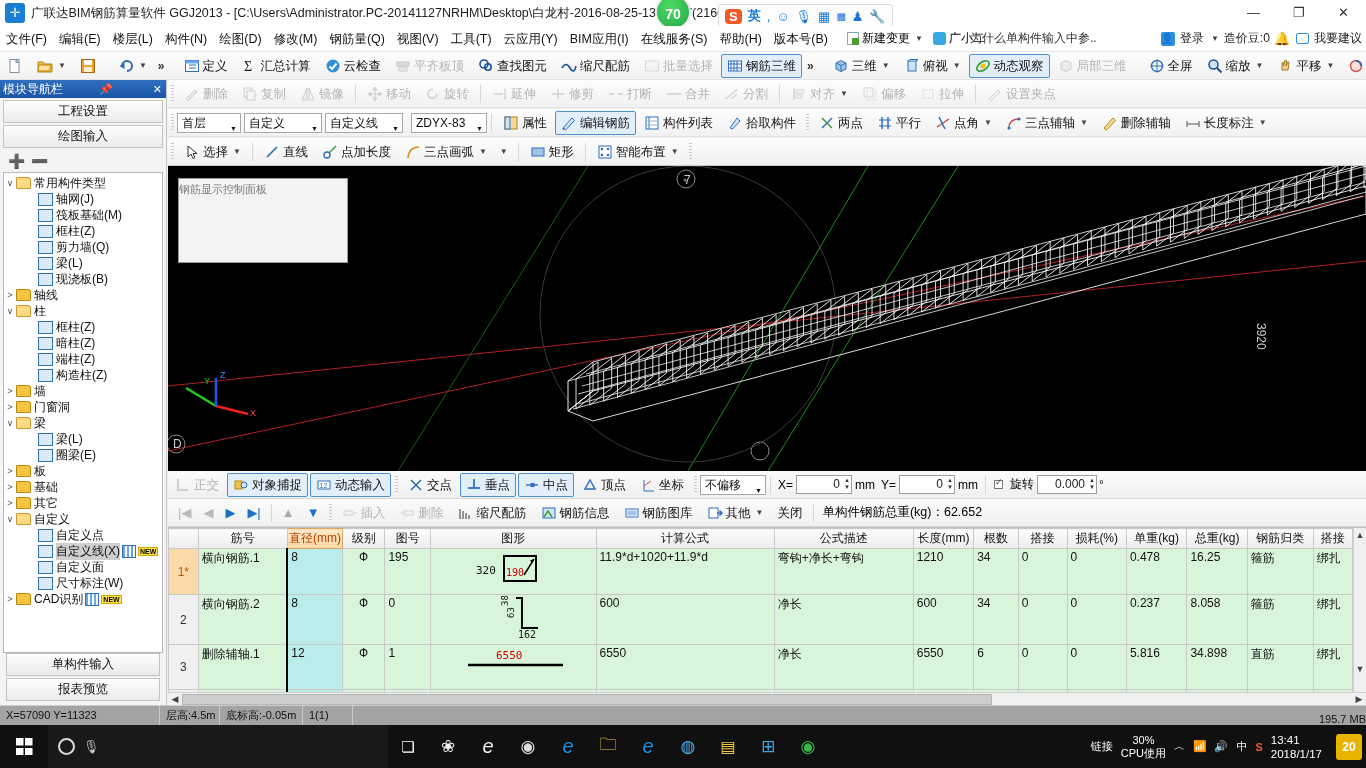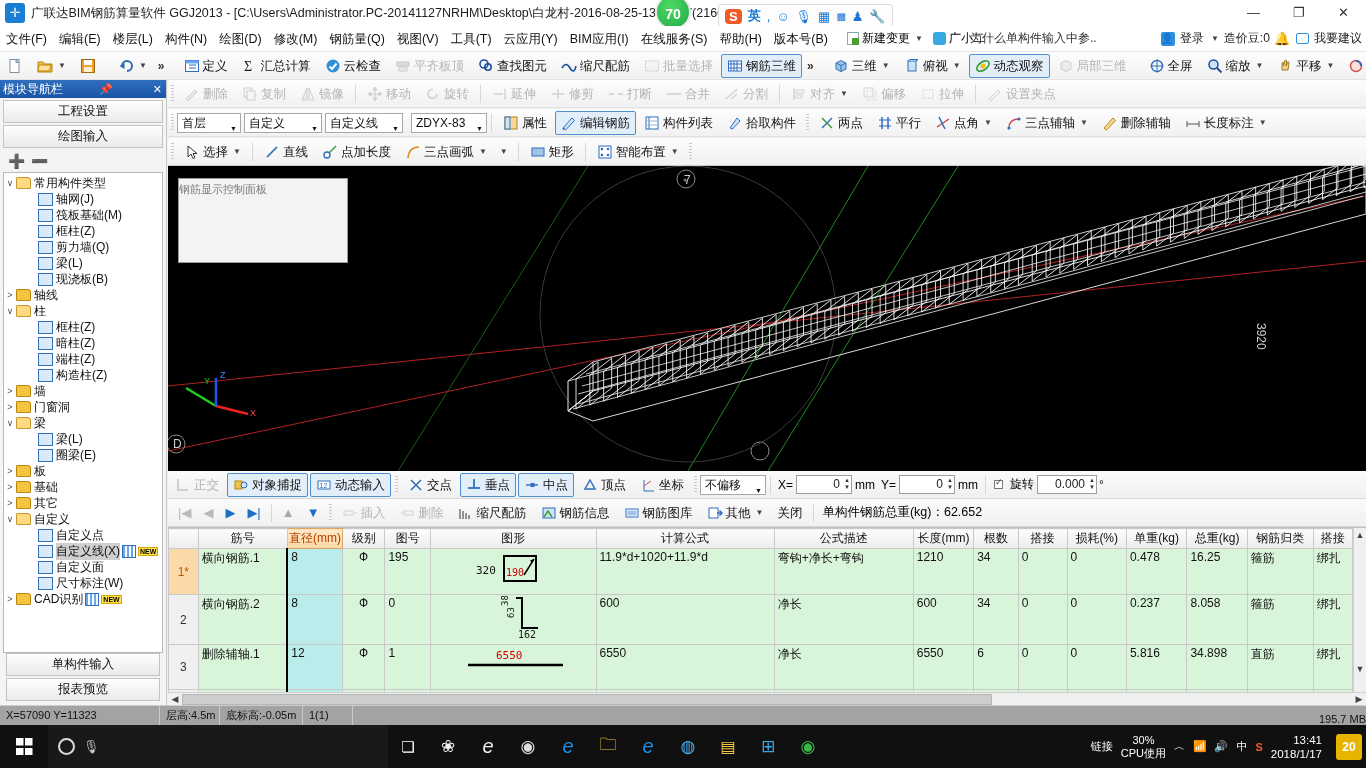--- a/index.html
+++ b/index.html
@@ -221,21 +221,21 @@
       linear-gradient(#fff,#fff) 0 9.5px/7.5px 7.5px no-repeat,
       linear-gradient(#fff,#fff) 9.5px 9.5px/7.5px 7.5px no-repeat;
   }
   .searchbox { width:340px; height:43px; display:flex; align-items:center; gap:8px; background:#191919; padding:0 10px;}
   .cortana { width:17px;height:17px;border:2px solid #ddd;border-radius:50%; flex:none;}
   .searchbox .ph { color:#b4b4b4; font-size:12px; flex:1;}
   .mic { color:#ccc; font-size:13px;}
   .tbi { width:40px; height:43px; display:flex; align-items:center; justify-content:center; font-size:18px; color:#fff;}
   .tray { margin-left:auto; display:flex; align-items:center; color:#fff; font-size:11px; padding-right:4px; gap:8px;}
   .cpu { text-align:center; line-height:13px; font-size:11px;}
-  .clock { text-align:right; line-height:14px; font-size:11.5px; padding-right:6px;}
+  .clock { text-align:left; line-height:14px; font-size:11.5px; padding-right:6px;}
   .badge20 { width:26px;height:26px;background:#e8b400;color:#fff;border-radius:3px;font-size:12px;
     display:flex;align-items:center;justify-content:center;font-weight:bold;}
 </style>
 </head>
 <body>
 
 <div id="app">
 
   <div class="titlebar">
     <div class="tb-icon">✛</div>

